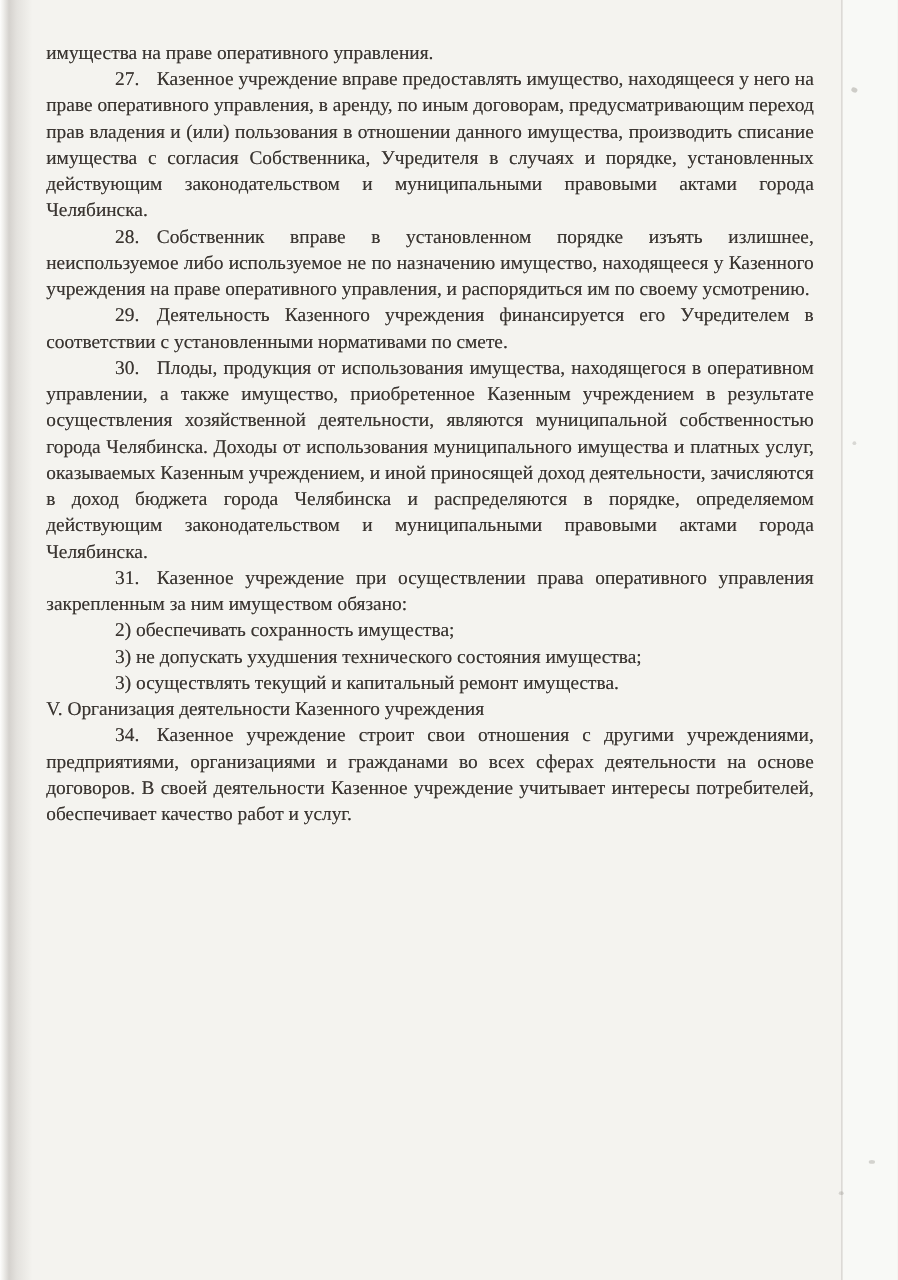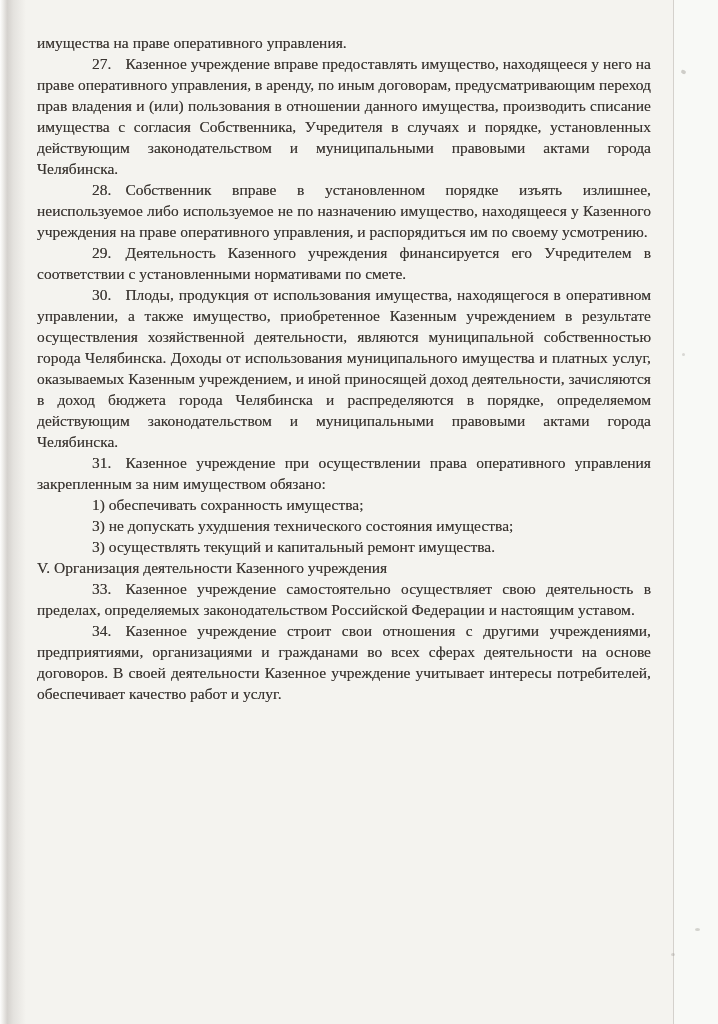--- a/index.html
+++ b/index.html
@@ -62,24 +62,23 @@
     <p class="para"><span class="num">27.</span><span>Казенное учреждение вправе предоставлять имущество, находящееся у него на праве оперативного управления, в аренду, по иным договорам, предусматривающим переход прав владения и (или) пользования в отношении данного имущества, производить списание имущества с согласия Собственника, Учредителя в случаях и порядке, установленных действующим законодательством и муниципальными правовыми актами города Челябинска.</span></p>
 
     <p class="para"><span class="num">28.</span><span>Собственник вправе в установленном порядке изъять излишнее, неиспользуемое либо используемое не по назначению имущество, находящееся у Казенного учреждения на праве оперативного управления, и распорядиться им по своему усмотрению.</span></p>
 
     <p class="para"><span class="num">29.</span><span>Деятельность Казенного учреждения финансируется его Учредителем в соответствии с установленными нормативами по смете.</span></p>
 
     <p class="para"><span class="num">30.</span><span>Плоды, продукция от использования имущества, находящегося в оперативном управлении, а также имущество, приобретенное Казенным учреждением в результате осуществления хозяйственной деятельности, являются муниципальной собственностью города Челябинска. Доходы от использования муниципального имущества и платных услуг, оказываемых Казенным учреждением, и иной приносящей доход деятельности, зачисляются в доход бюджета города Челябинска и распределяются в порядке, определяемом действующим законодательством и муниципальными правовыми актами города Челябинска.</span></p>
 
     <p class="para"><span class="num">31.</span><span>Казенное учреждение при осуществлении права оперативного управления закрепленным за ним имуществом обязано:</span></p>
 
-    <p class="item">1) обеспечивать сохранность имущества;</p>
+    <p class="item">2) обеспечивать сохранность имущества;</p>
     <p class="item">3) не допускать ухудшения технического состояния имущества;</p>
     <p class="item">3) осуществлять текущий и капитальный ремонт имущества.</p>
 
 
     <h2 class="heading">V. Организация деятельности Казенного учреждения</h2>
 
-    <p class="para"><span class="num">33.</span><span>Казенное учреждение самостоятельно осуществляет свою деятельность в пределах, определяемых законодательством Российской Федерации и настоящим уставом.</span></p>
 
     <p class="para"><span class="num">34.</span><span>Казенное учреждение строит свои отношения с другими учреждениями, предприятиями, организациями и гражданами во всех сферах деятельности на основе договоров. В своей деятельности Казенное учреждение учитывает интересы потребителей, обеспечивает качество работ и услуг.</span></p>
   </div>
 </div>
 
 </body></html>

